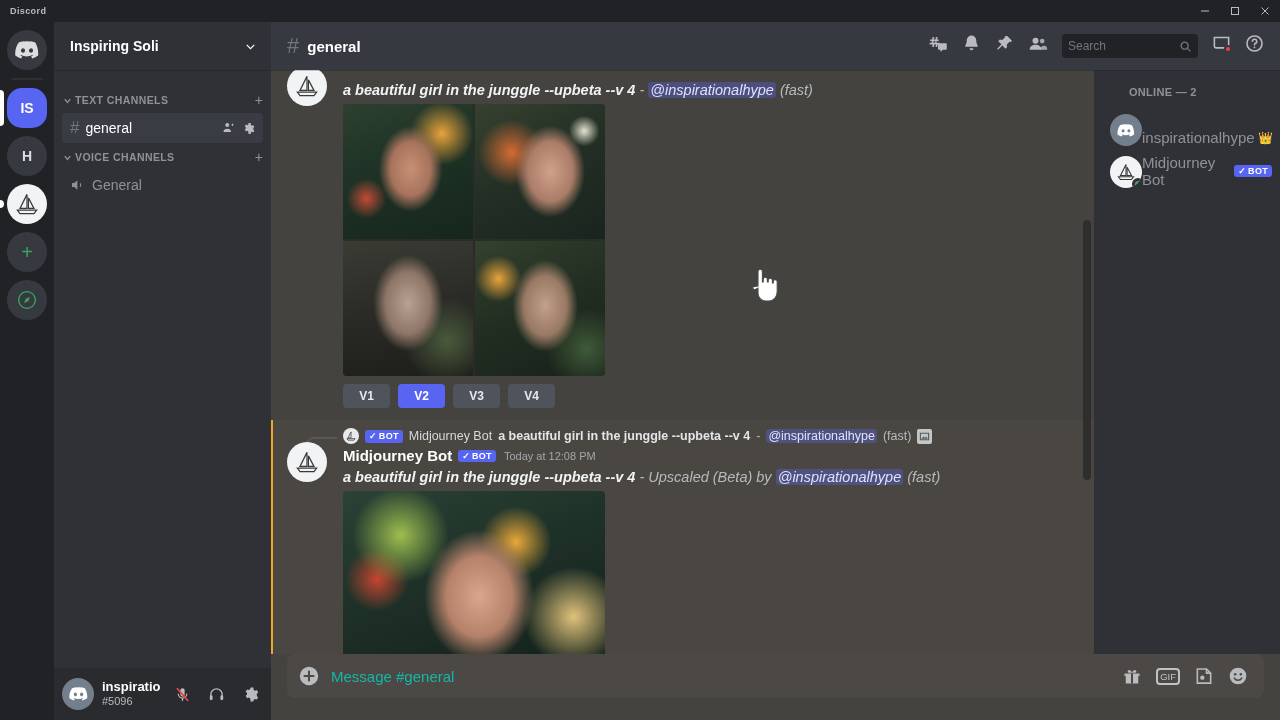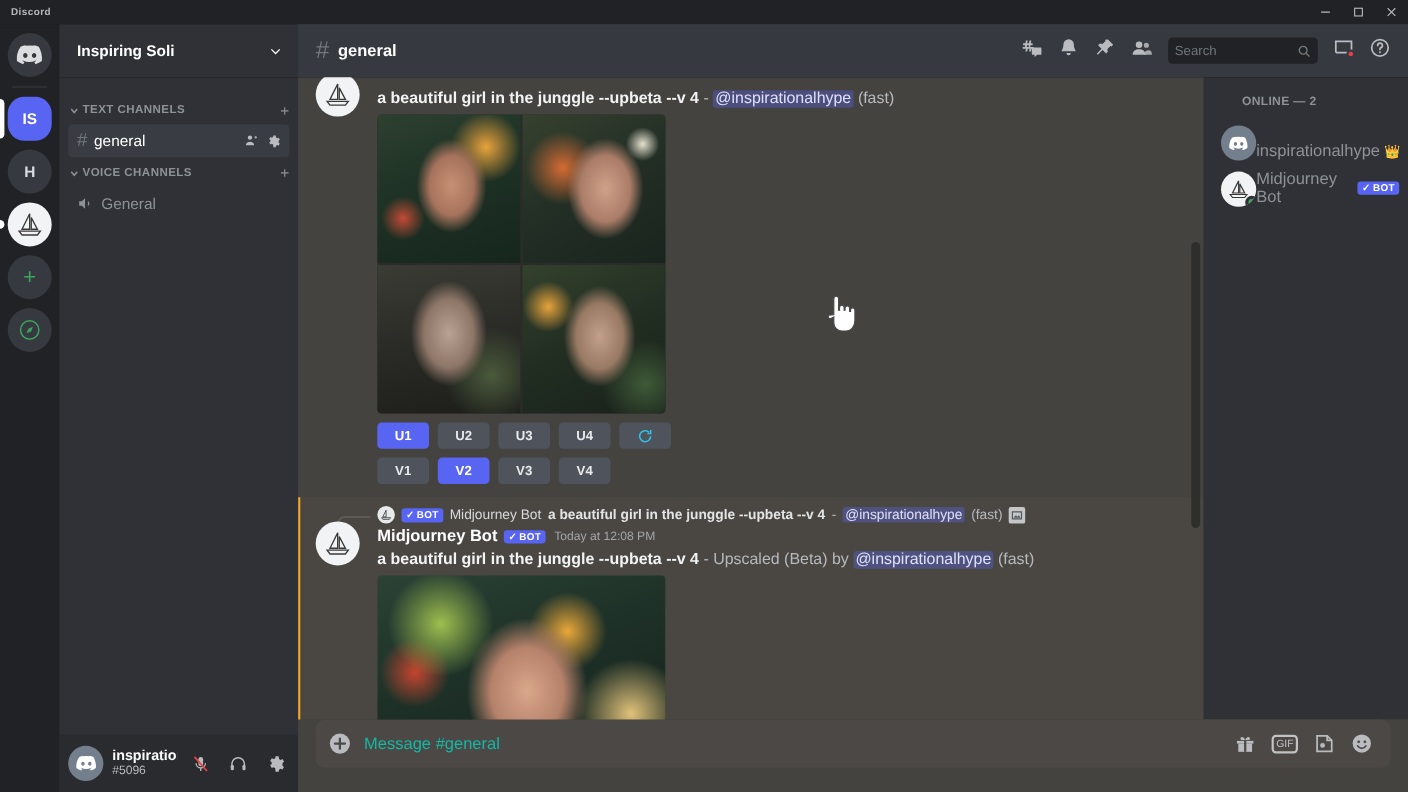--- a/index.html
+++ b/index.html
@@ -92,21 +92,21 @@
   .msg.highlight{ background:#4a4743; box-shadow:inset 2px 0 0 #f0a52b; }
   .msg-avatar{ position:absolute; left:16px; top:2px; width:40px; height:40px;
                border-radius:50%; background:#f2f3f5; display:flex;
                align-items:center; justify-content:center; overflow:hidden;}
   .msg-head{ display:flex; align-items:center; gap:6px; line-height:1.3; }
   .uname{ font-size:15px; font-weight:600; color:#fff; }
   .botbadge{ background:#5865f2; color:#fff; font-size:9px; font-weight:700;
              padding:1px 4px; border-radius:3px; letter-spacing:.3px;
              display:inline-flex; align-items:center; gap:2px; line-height:1.2;}
   .ts{ font-size:11px; color:#a3a6aa; margin-left:2px; }
-  .mtext{ font-size:14.5px; color:#dcddde; line-height:1.4; padding-top:1px;}
+  .mtext{ font-size:14.5px; color:#dcddde; line-height:1.4; padding-top:1px;font-style:italic;}
   .mtext b{ font-weight:700; color:#f2f3f5; }
   .mention{ color:#dee0fc; background:rgba(88,101,242,.35); border-radius:3px;
             padding:0 2px; font-weight:500;}
   .dim{ color:#b6b9bd; }
 
   .reply-line{ display:flex; align-items:center; gap:6px; font-size:12.5px;
                color:#b6b9bd; padding:0 0 2px 0; position:relative; }
   .reply-spine{ position:absolute; left:-36px; top:9px; width:30px; height:10px;
       border-left:2px solid #5b5955; border-top:2px solid #5b5955;
       border-top-left-radius:6px;}
@@ -413,32 +413,20 @@
                      radial-gradient(ellipse 36% 48% at 50% 46%, #b9a193 0%, #8d7567 48%, rgba(48,46,40,0) 74%),
                      radial-gradient(circle at 80% 74%, #4a5a3c 0%, rgba(74,90,60,0) 30%),
                      linear-gradient(170deg,#3a3b33 0%, #2a2b26 50%, #1d1e1a 100%);"></div>
               <div class="tile" style="background:
                      radial-gradient(ellipse 34% 46% at 54% 48%, #c2a08c 0%, #987963 48%, rgba(52,48,38,0) 74%),
                      radial-gradient(circle at 18% 28%, #e8a33c 0%, rgba(232,163,60,0) 16%),
                      radial-gradient(circle at 86% 80%, #3f5a38 0%, rgba(63,90,56,0) 26%),
                      linear-gradient(155deg,#33412d 0%, #222e22 48%, #18211a 100%);"></div>
             </div>
 
-            <div class="btnrow">
-              <button class="mjbtn primary">U1</button>
-              <button class="mjbtn">U2</button>
-              <button class="mjbtn">U3</button>
-              <button class="mjbtn">U4</button>
-              <button class="mjbtn refresh">
-                <svg width="15" height="15" viewBox="0 0 24 24" fill="none" stroke="#2fc4e8" stroke-width="2.2">
-                  <path d="M20 12a8 8 0 1 1-2.4-5.7"></path>
-                    <path d="M20 3.2V8h-4.8"></path>
-                </svg>
-              </button>
-            </div>
             <div class="btnrow" style="margin-bottom:10px;">
               <button class="mjbtn">V1</button>
               <button class="mjbtn primary">V2</button>
               <button class="mjbtn">V3</button>
               <button class="mjbtn">V4</button>
             </div>
           </div>
 
           <div class="msg highlight" style="padding-top:8px;">
 

